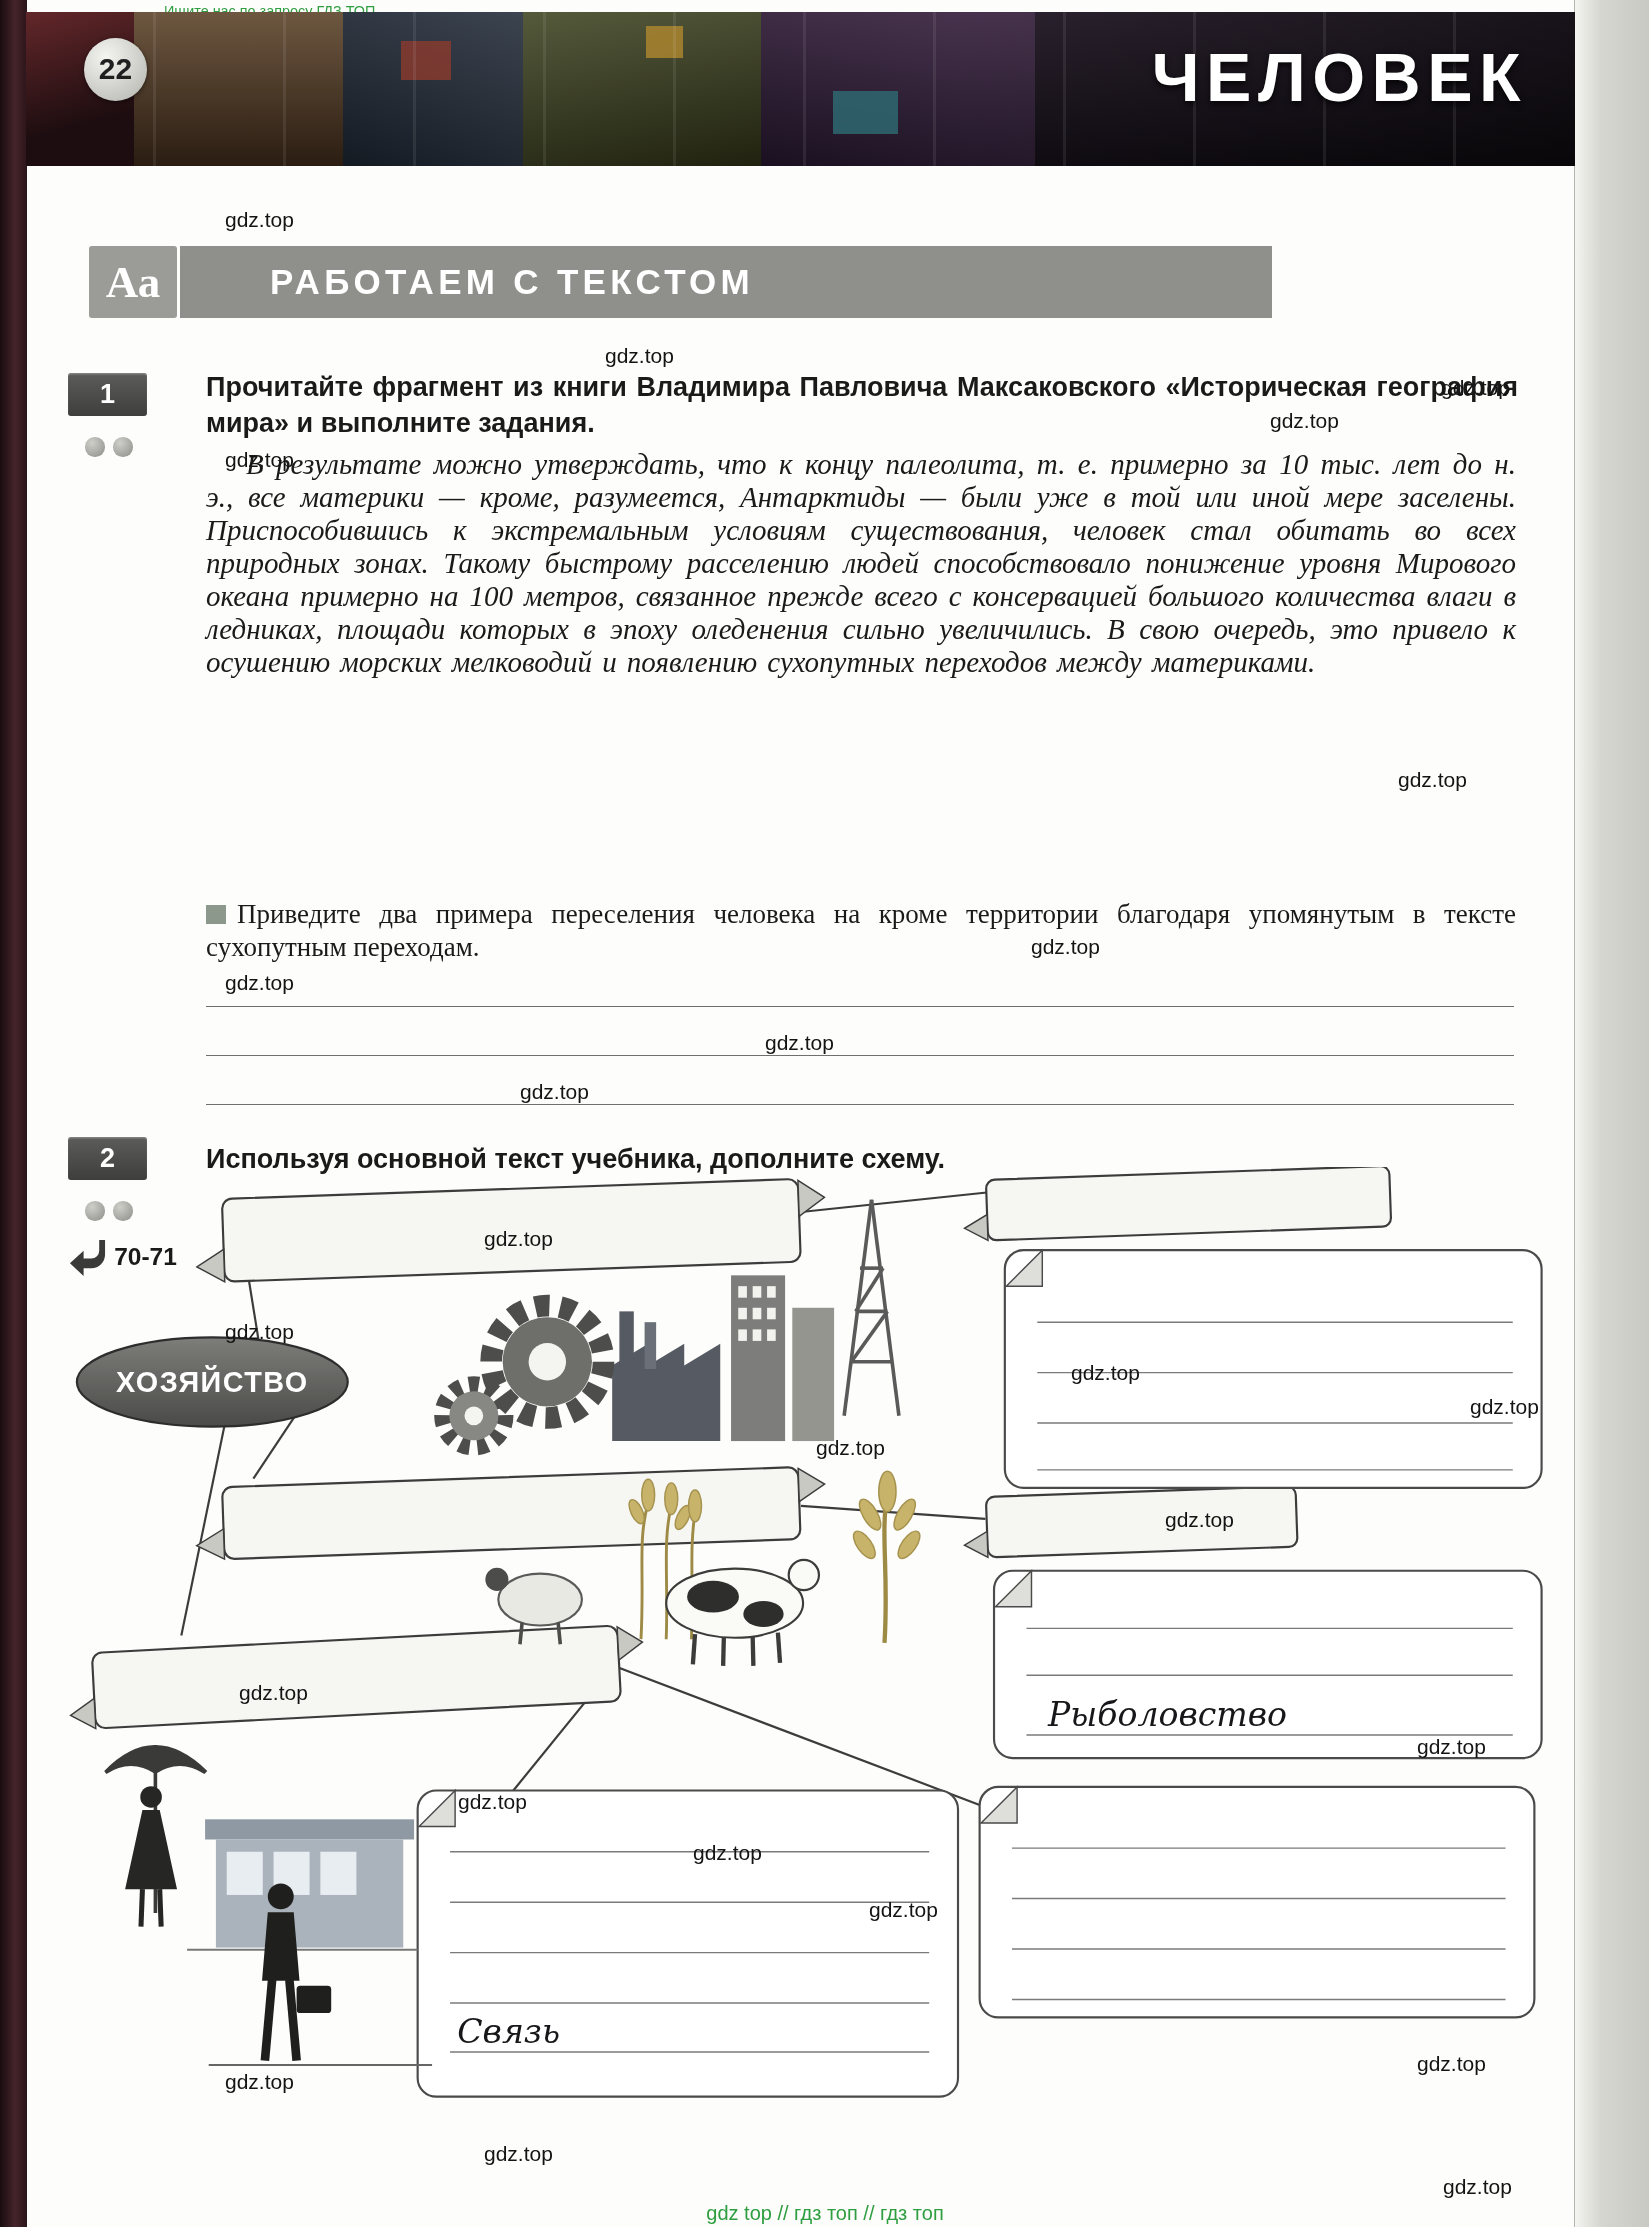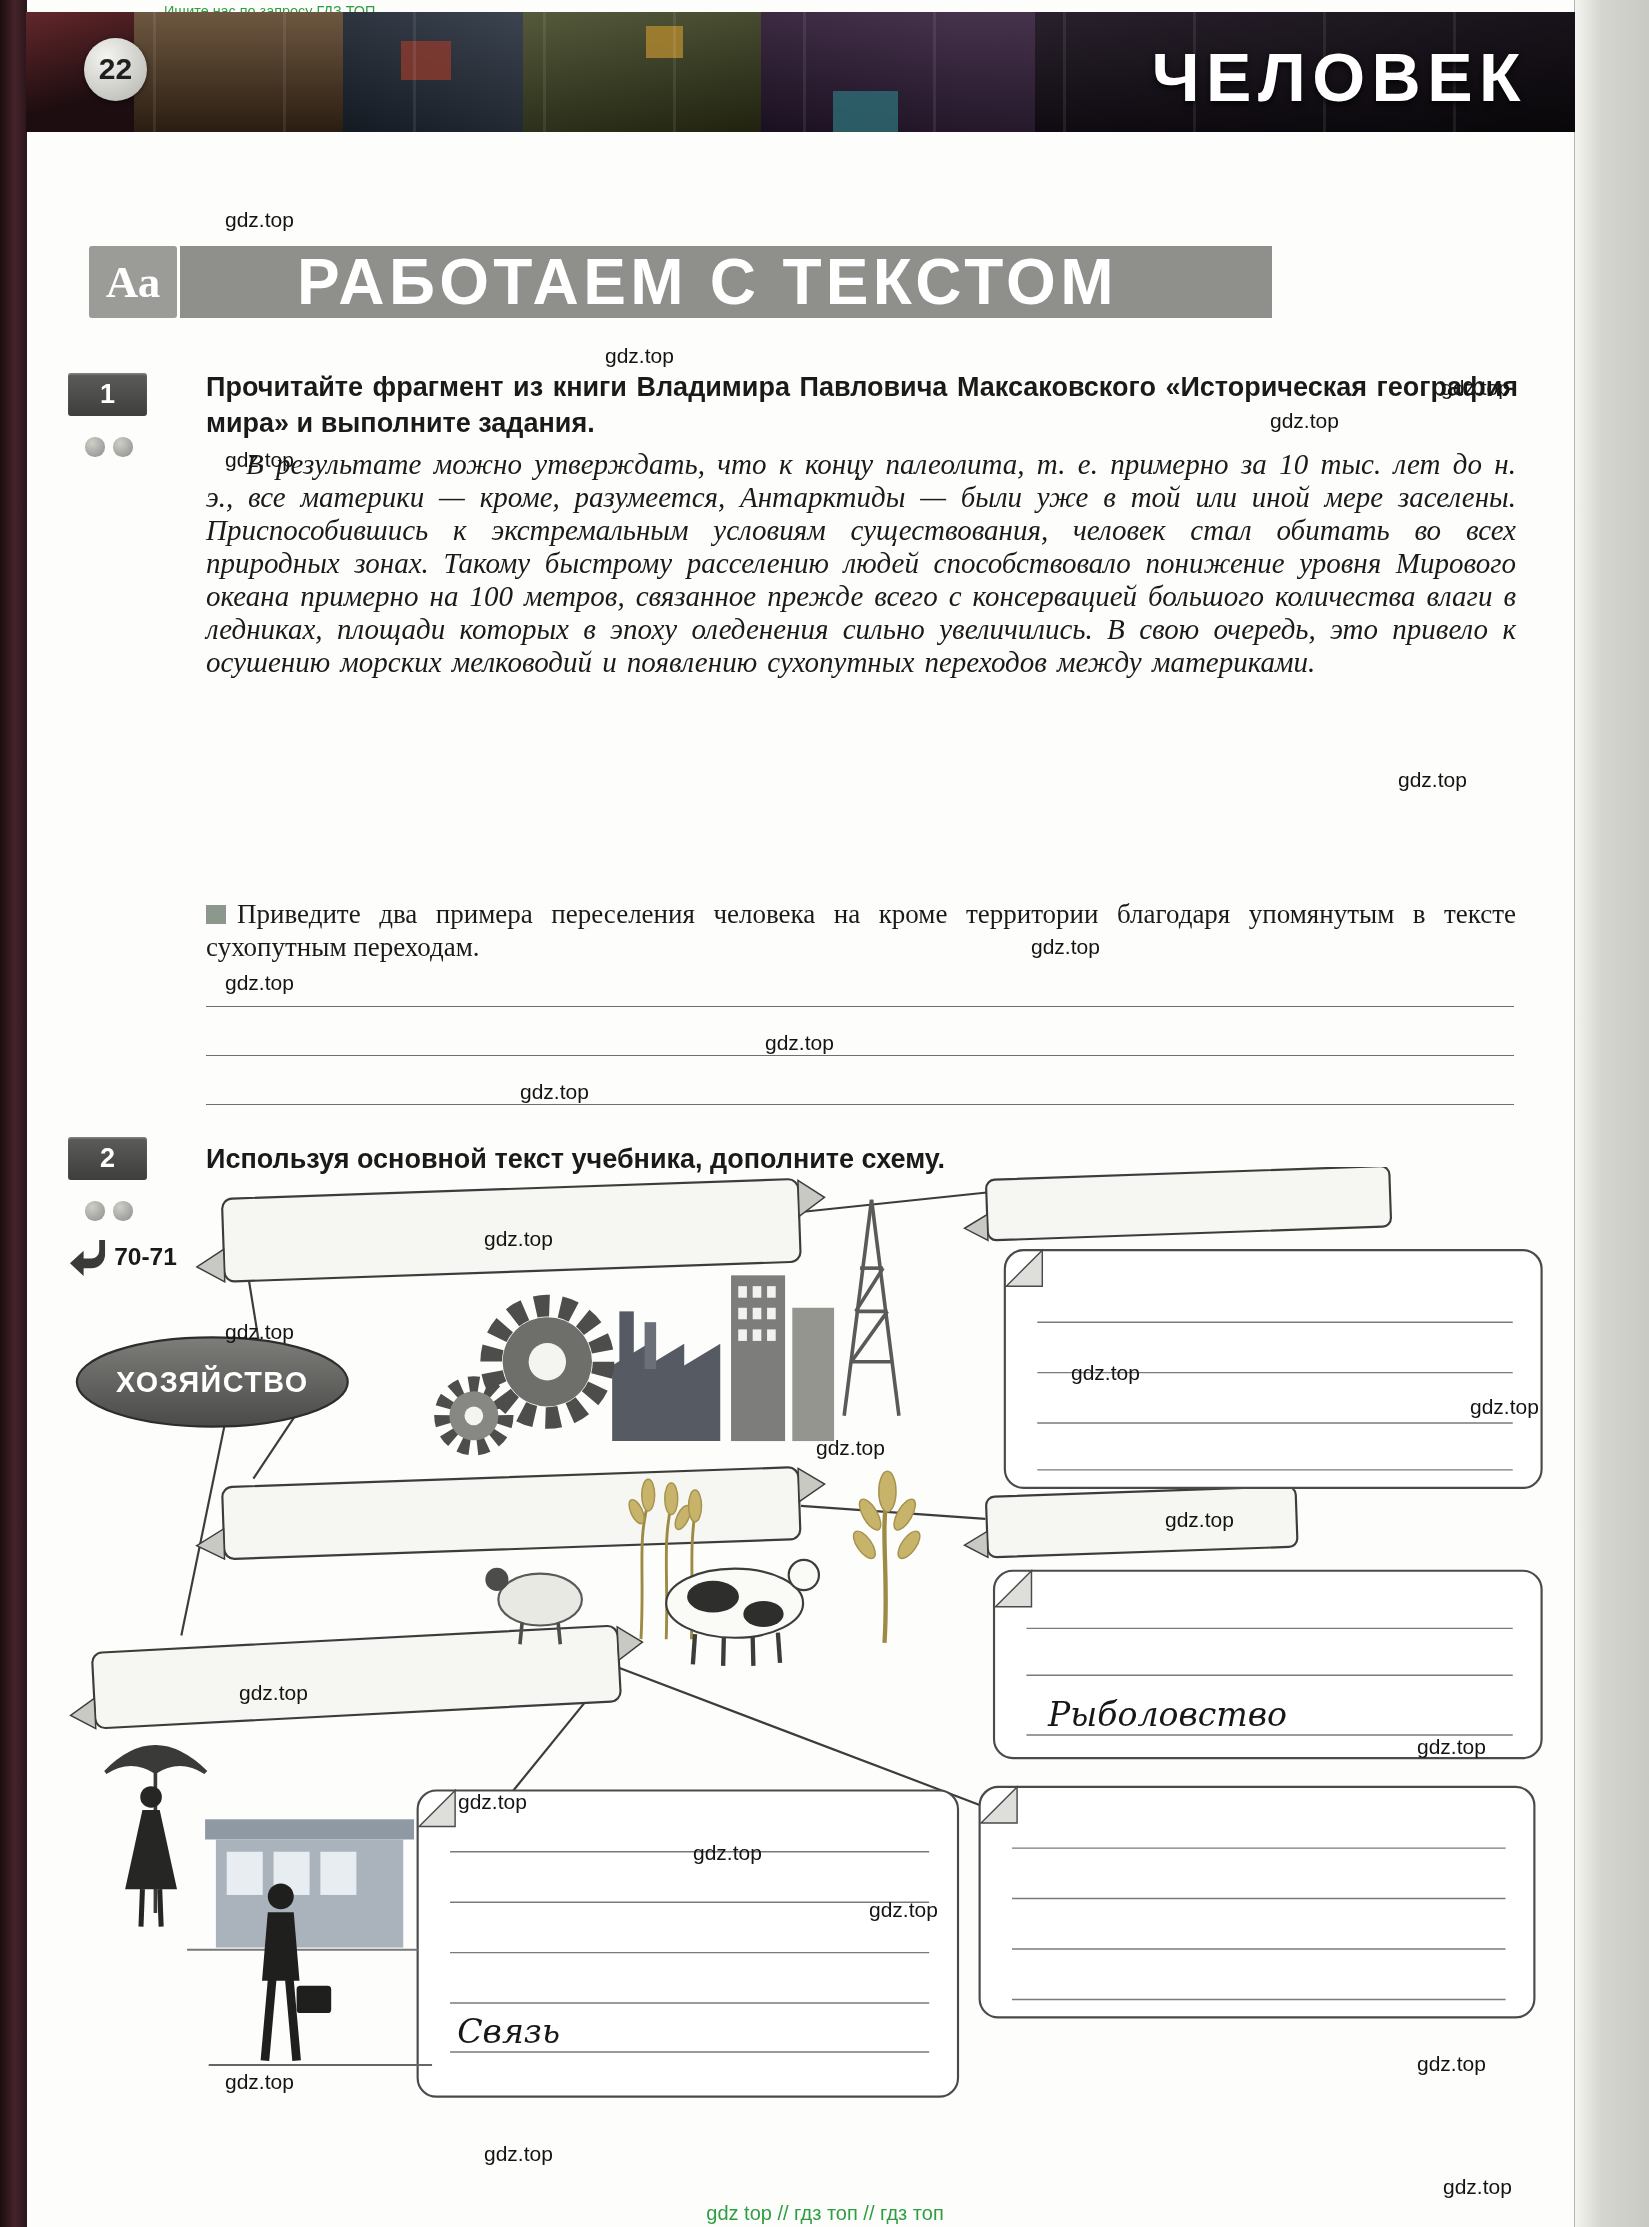--- a/index.html
+++ b/index.html
@@ -12,21 +12,21 @@
   
   .spine{position:absolute;left:0;top:0;width:27px;height:2227px;
     background:linear-gradient(90deg,#190c0f,#45242b 55%,#2b151b);}
   .right-edge{position:absolute;right:0;top:0;width:75px;height:2227px;
     background:linear-gradient(90deg,#f4f4f0,#d6d6d0 35%,#c9c9c3);
     border-left:1.4px solid #b4b4ae;}
   .top-note{position:absolute;left:164px;top:2.9px;font-size:14.4px;color:#2f9e41;}
   .bottom-note{position:absolute;left:50%;transform:translateX(-50%);top:2202px;
     font-size:20px;color:#2f9e41;}
   
-  .banner{position:absolute;left:26px;top:11.5px;width:1549px;height:120px;
+  .banner{position:absolute;left:26px;top:11.5px;width:1549px;height:154px;
     background:#151014;overflow:hidden;}
   .ph{position:absolute;top:0;height:100%;}
   .ph1{left:0;width:108px;background:linear-gradient(165deg,#63272a,#1d0d10 70%);}
   .ph2{left:108px;width:209px;background:linear-gradient(180deg,#6d5740,#2b1d12);}
   .ph3{left:317px;width:180px;background:linear-gradient(200deg,#3c4450,#141a22);}
   .ph4{left:497px;width:238px;background:linear-gradient(170deg,#555a3c,#20220f);}
   .ph5{left:735px;width:274px;background:linear-gradient(190deg,#4a3550,#1a1020);}
   .ph6{left:1009px;width:540px;background:linear-gradient(180deg,#2c2330,#100c12);}
   .banner-seams{position:absolute;inset:0;
     background:repeating-linear-gradient(90deg,transparent 0 127px,rgba(255,255,255,.08) 127px 130px),
@@ -40,21 +40,21 @@
     display:flex;align-items:center;justify-content:center;
     font-size:30px;font-weight:bold;color:#1f1f1f;box-shadow:0 1.4px 5.8px rgba(0,0,0,.5);}
   .chapter-title{position:absolute;right:48px;top:26px;font-size:68px;font-weight:800;
     letter-spacing:6.5px;color:#fff;text-shadow:0 2.9px 6.5px rgba(0,0,0,.75);text-align:center;}
   
   .aa-box{position:absolute;left:89px;top:246px;width:88px;height:72px;background:#9b9b97;
     display:flex;align-items:center;justify-content:center;color:#fff;
     font-family:"Liberation Serif",serif;font-size:45px;font-weight:bold;border-radius:2.9px;text-align:right;}
   .section-bar{position:absolute;left:180px;top:246px;width:1092px;height:72px;background:#8f8f8b;
     display:flex;align-items:center;}
-  .section-bar .t{padding-left:117px;color:#fff;font-size:64px;font-weight:800;letter-spacing:4.3px;white-space:nowrap;}
+  .section-bar .t{padding-left:90px;color:#fff;font-size:35px;font-weight:800;letter-spacing:4.3px;white-space:nowrap;}
   
   .task-badge{position:absolute;width:79px;height:43px;border-radius:2.9px;
     background:linear-gradient(180deg,#5c5c5a,#3e3e3c);color:#fff;
     display:flex;align-items:center;justify-content:center;font-size:27px;font-weight:bold;
     box-shadow:inset 0 1.4px 1.4px rgba(255,255,255,.25);}
   .dots{position:absolute;display:flex;gap:8.6px;}
   .dot{width:19.5px;height:19.5px;border-radius:50%;
     background:radial-gradient(circle at 35% 30%,#cfcfca,#8c8c88);}
   .pageref{position:absolute;left:68px;top:1237px;display:flex;align-items:center;gap:7.2px;}
   .pageref .num{font-size:24.5px;font-weight:bold;}

